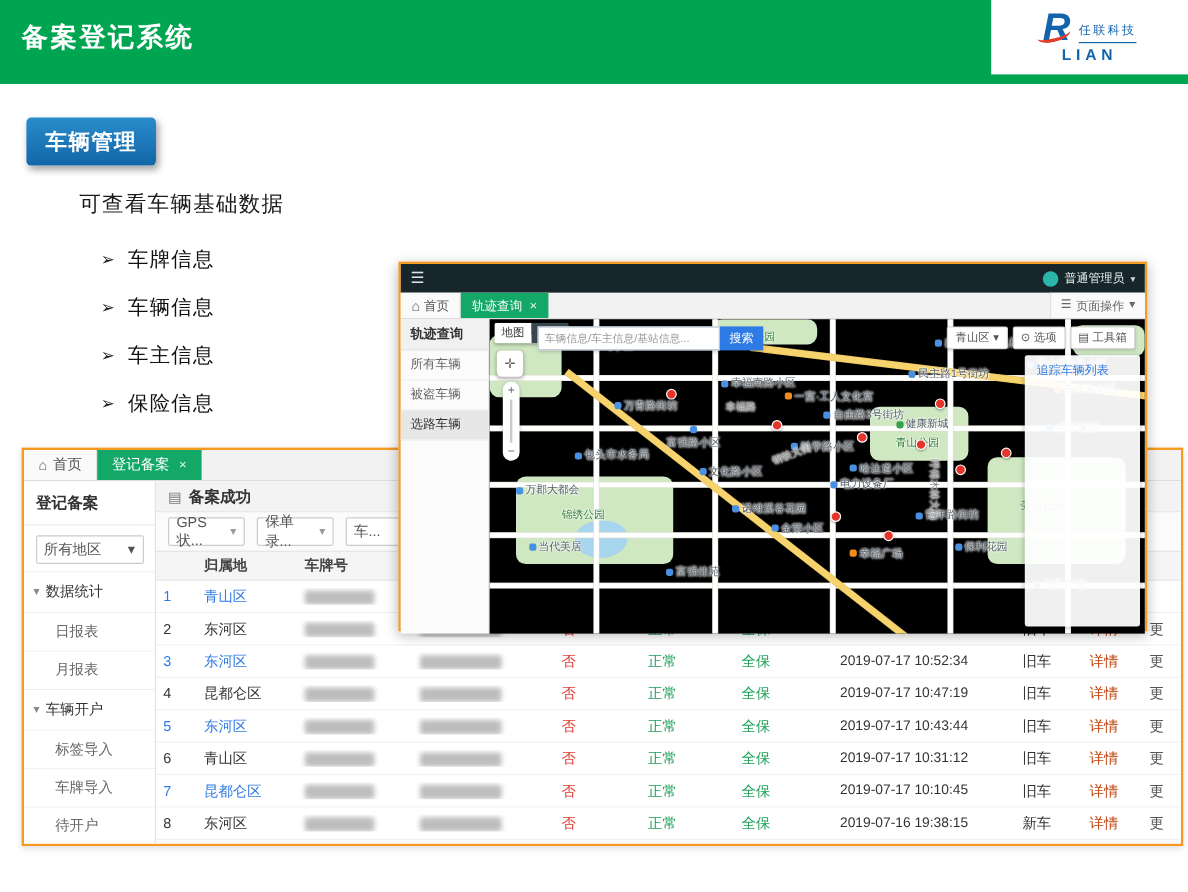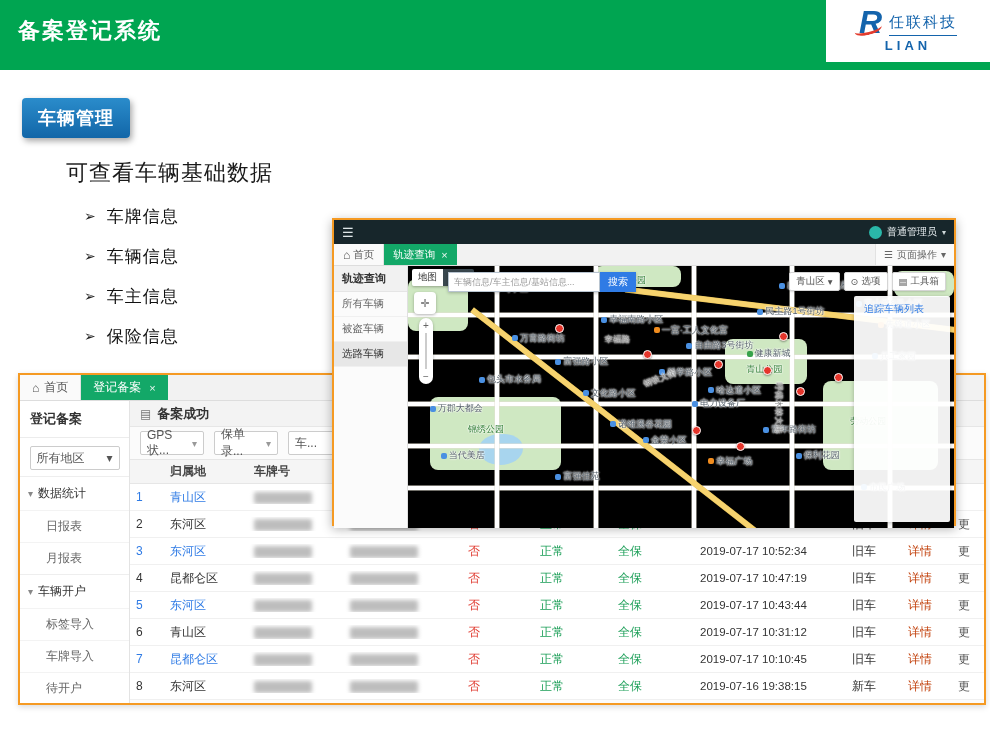--- a/index.html
+++ b/index.html
@@ -6,26 +6,26 @@
   body { font-family:"Liberation Sans","DejaVu Sans",sans-serif; background:#fff; }
   .slide { position:relative; width:990px; height:743px; background:#fff; overflow:hidden; }
 
   
   .topbar { position:absolute; left:0; top:0; width:100%; height:70px; background:#00a551; }
   .topbar h1 { color:#fff; font-size:22px; font-weight:bold; letter-spacing:2px; line-height:62px; margin-left:18px; }
   .logo-box { position:absolute; right:0; top:0; width:164px; height:62px; background:#fff; display:flex; flex-direction:column; align-items:center; justify-content:center; }
   .logo-row { display:flex; align-items:flex-end; gap:7px; }
   .logo-r { font-size:32px; font-weight:bold; font-style:italic; color:#1464ac; line-height:.85; position:relative; }
   .logo-r::after { content:""; position:absolute; left:-5px; bottom:1px; width:28px; height:9px; border-bottom:3px solid #e23c2e; border-radius:50%; transform:rotate(-14deg); }
-  .logo-cn { color:#1464ac; font-size:15px; letter-spacing:2px; padding-bottom:3px; border-bottom:1px solid #1464ac; }
+  .logo-cn { color:#1464ac; font-size:10px; letter-spacing:2px; padding-bottom:3px; border-bottom:1px solid #1464ac; }
   .logo-lian { color:#1464ac; font-weight:bold; font-size:13px; letter-spacing:4px; margin-top:2px; }
 
   
   .badge { position:absolute; left:22px; top:98px; background:linear-gradient(#2a8ccb,#1266a8); color:#fff; font-size:18px; font-weight:bold; padding:8px 16px; border-radius:4px; box-shadow:2px 3px 6px rgba(0,0,0,.35); letter-spacing:1px; }
-  .caption { position:absolute; left:66px; top:158px; font-size:22px; color:#1a1a1a; letter-spacing:1px; }
+  .caption { position:absolute; left:66px; top:158px; font-size:18px; color:#1a1a1a; letter-spacing:1px; }
   .features { position:absolute; left:84px; top:196px; list-style:none; }
   .features li { display:flex; align-items:center; gap:10px; font-size:17px; color:#111; height:40px; letter-spacing:1px; }
   .features .arrow { font-size:14px; color:#222; }
 
   
   .table-shot { position:absolute; left:18px; top:373px; width:968px; height:332px; border:2px solid #f59a23; background:#fff; z-index:2; box-shadow:0 2px 6px rgba(0,0,0,.15); }
   .ts-tabs { height:26px; background:#f2f2f2; border-bottom:1px solid #ddd; display:flex; align-items:stretch; }
   .tab { display:flex; align-items:center; gap:5px; padding:0 12px; font-size:12px; color:#555; background:#fafafa; border-right:1px solid #e2e2e2; }
   .tab .tab-ic { font-size:12px; }
   .tab.active { background:#13a868; color:#fff; border-right:none; }
@@ -441,21 +441,21 @@
             <span>自由路3号街坊</span>
           </span>
           <span class="poi poi-green" style="left: 62%; top: 31%;">
             <i class="dot"></i>
             <span>健康新城</span>
           </span>
           <span class="poi poi-blue" style="left: 19%; top: 25%;">
             <i class="dot"></i>
             <span>万青路街坊</span>
           </span>
-          <span class="poi poi-blue" style="left: 27%; top: 34%;">
+          <span class="poi poi-blue" style="left: 27%; top: 34%; flex-direction: column;">
             <i class="dot"></i>
             <span>富强路小区</span>
           </span>
           <span class="poi poi-blue" style="left: 46%; top: 38%;">
             <i class="dot"></i>
             <span>科学路小区</span>
           </span>
           <span class="poi poi-blue" style="left: 13%; top: 41%;">
             <i class="dot"></i>
             <span>包头市水务局</span>

